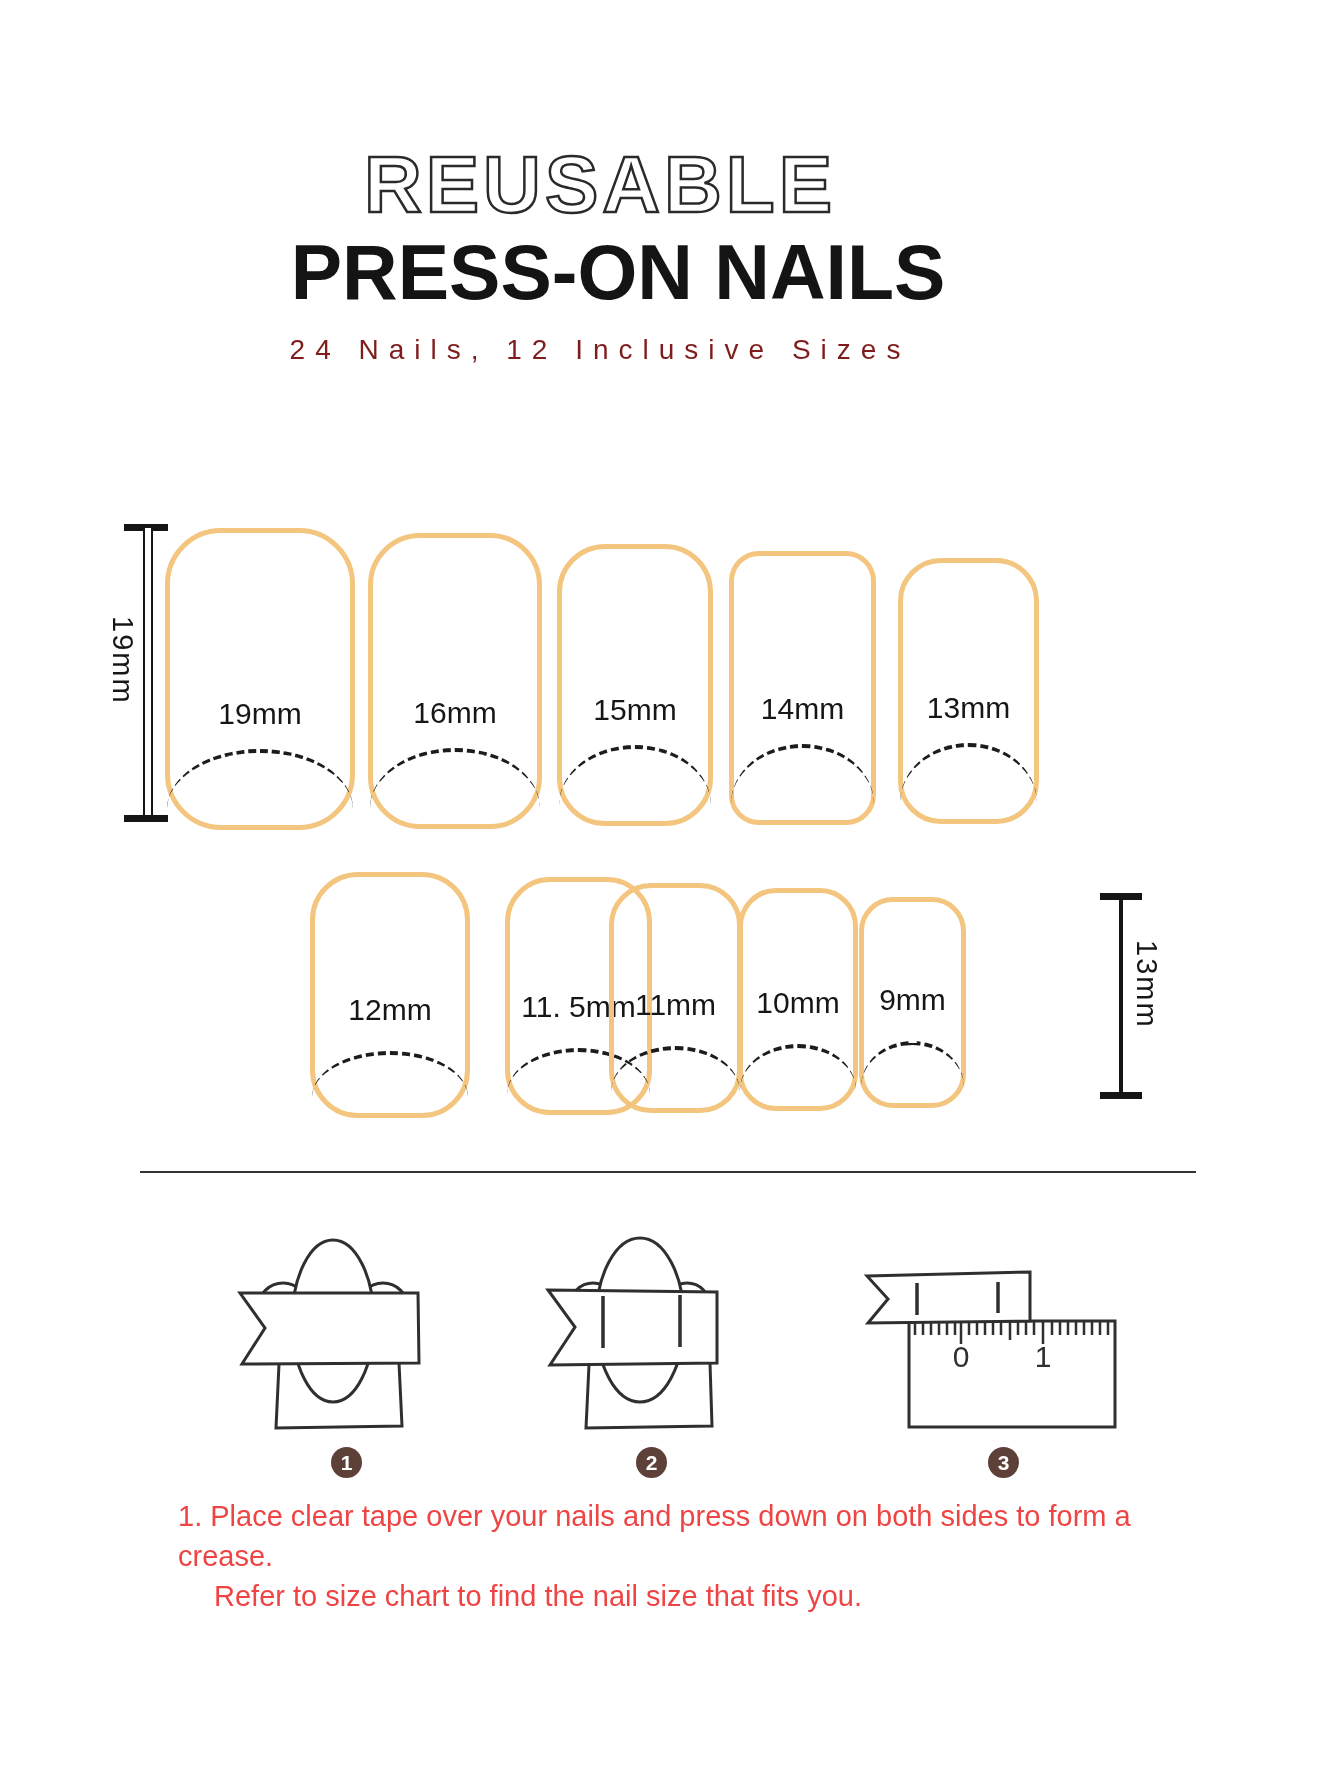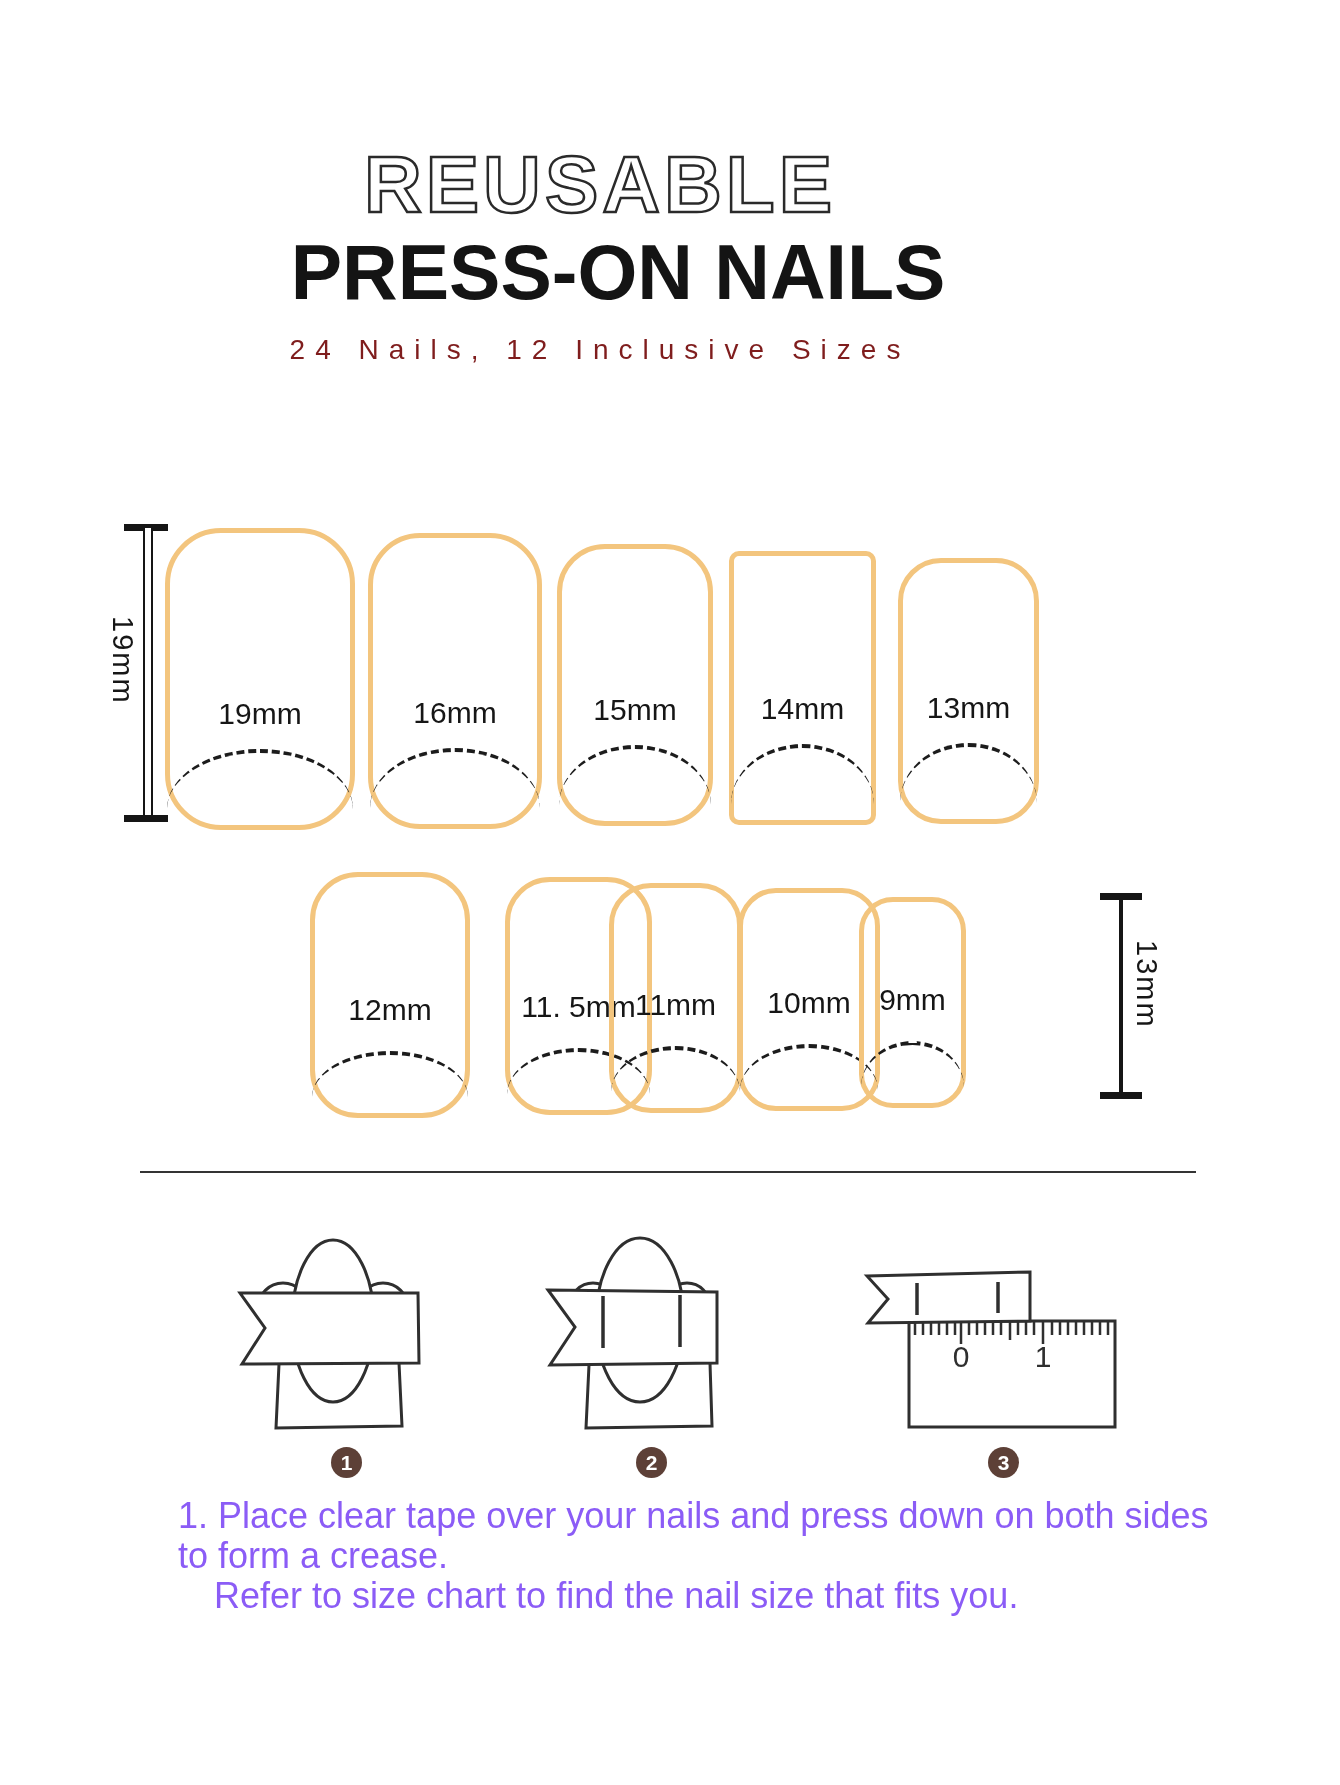--- a/index.html
+++ b/index.html
@@ -40,21 +40,21 @@
   .divider{position:absolute;left:140px;top:1171px;width:1056px;border-top:2px solid #343434;}
 
   
   .step-svg{position:absolute;}
   .badge{position:absolute;width:31px;height:31px;border-radius:50%;
     background:#5D4037;color:#ffffff;font-size:21px;font-weight:700;
     text-align:center;line-height:31px;}
 
   
   .instructions{position:absolute;left:178px;top:1496px;width:1050px;
-    font-size:36px;line-height:40px;color:#8b5cf6;}
+    font-size:29px;line-height:40px;color:#ef4444;}
   .instructions .indent{padding-left:36px;}
 </style>
 </head>
 <body>
 
 <div class="header">
   <div class="title-outline">REUSABLE</div>
   <div class="title-main">PRESS-ON NAILS</div>
   <div class="subtitle s1">24 Nails, 12 Inclusive Sizes</div>
 </div>
@@ -64,21 +64,21 @@
   <div class="cuticle top-row"></div>
 </div>
 <div class="nail" style="left:368px;top:533px;width:164px;height:286px;border-radius:52px;">
   <div class="size-label top-row">16mm</div>
   <div class="cuticle top-row"></div>
 </div>
 <div class="nail" style="left:557px;top:544px;width:146px;height:272px;border-radius:48px;">
   <div class="size-label top-row">15mm</div>
   <div class="cuticle top-row"></div>
 </div>
-<div class="nail" style="left:729px;top:551px;width:137px;height:264px;border-radius:10px;">
+<div class="nail" style="left:729px;top:551px;width:137px;height:264px;border-radius:30px;">
   <div class="size-label top-row">14mm</div>
   <div class="cuticle top-row"></div>
 </div>
 <div class="nail" style="left:898px;top:558px;width:131px;height:256px;border-radius:43px;">
   <div class="size-label top-row">13mm</div>
   <div class="cuticle top-row"></div>
 </div>
 
 <div class="ruler-cap" style="left:124px;top:524px;width:44px;"></div>
 <div class="ruler-line-double" style="left:143px;top:528px;height:290px;"></div>
@@ -90,21 +90,21 @@
   <div class="cuticle bot-row"></div>
 </div>
 <div class="nail" style="left:465px;top:877px;width:137px;height:228px;border-radius:45px;margin-left:40px;">
   <div class="size-label bot-row">11. 5mm</div>
   <div class="cuticle bot-row"></div>
 </div>
 <div class="nail" style="left:609px;top:883px;width:123px;height:220px;border-radius:42px;">
   <div class="size-label bot-row">11mm</div>
   <div class="cuticle bot-row"></div>
 </div>
-<div class="nail" style="left:738px;top:888px;width:110px;height:213px;border-radius:38px;padding-left:22px;">
+<div class="nail" style="left:738px;top:888px;width:110px;height:213px;border-radius:38px;">
   <div class="size-label bot-row">10mm</div>
   <div class="cuticle bot-row"></div>
 </div>
 <div class="nail" style="left:859px;top:897px;width:97px;height:201px;border-radius:34px;">
   <div class="size-label bot-row">9mm</div>
   <div class="cuticle bot-row"></div>
 </div>
 
 <div class="ruler-cap" style="left:1100px;top:893px;width:42px;"></div>
 <div class="ruler-line-solid" style="left:1119px;top:896px;height:200px;"></div>

